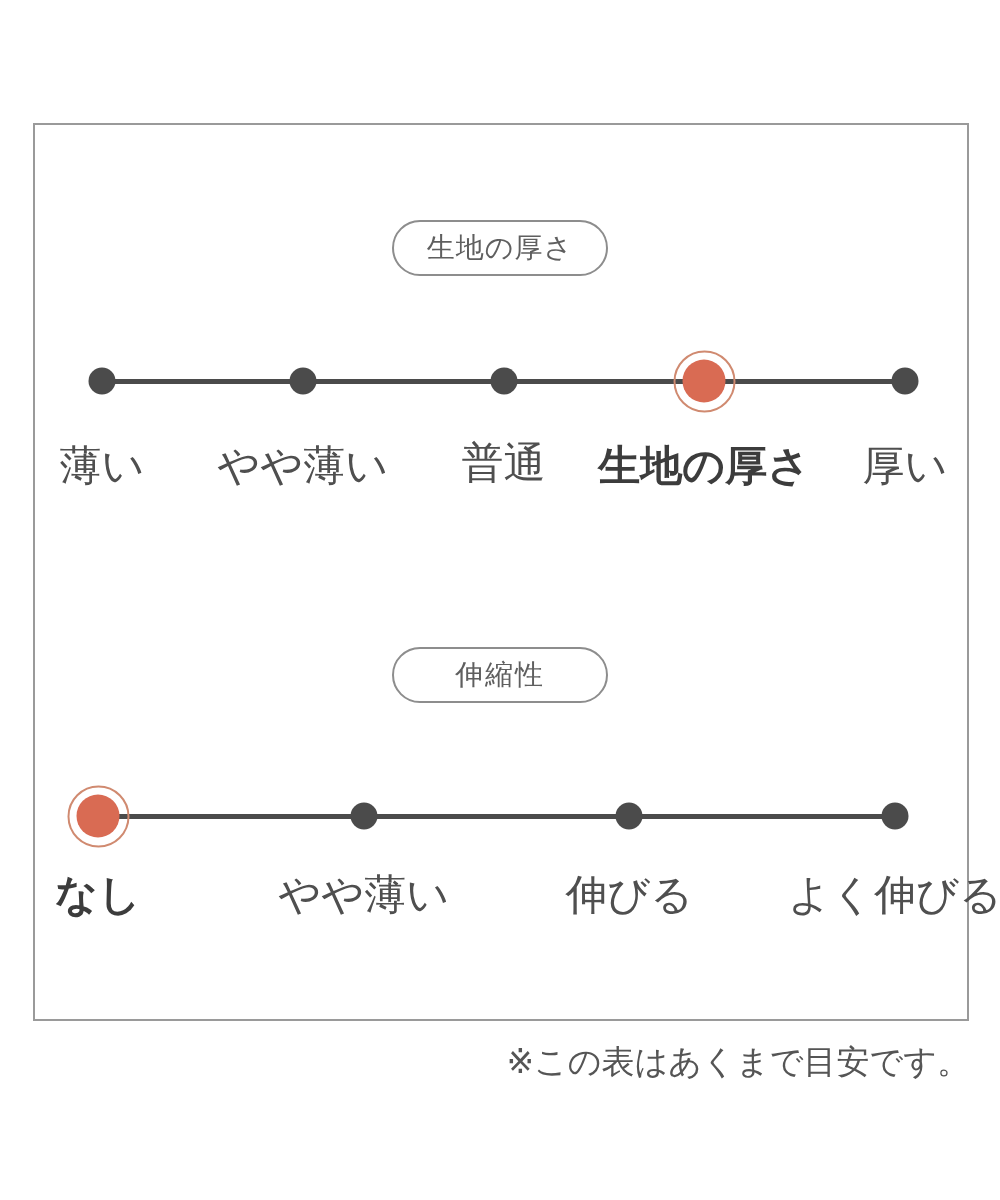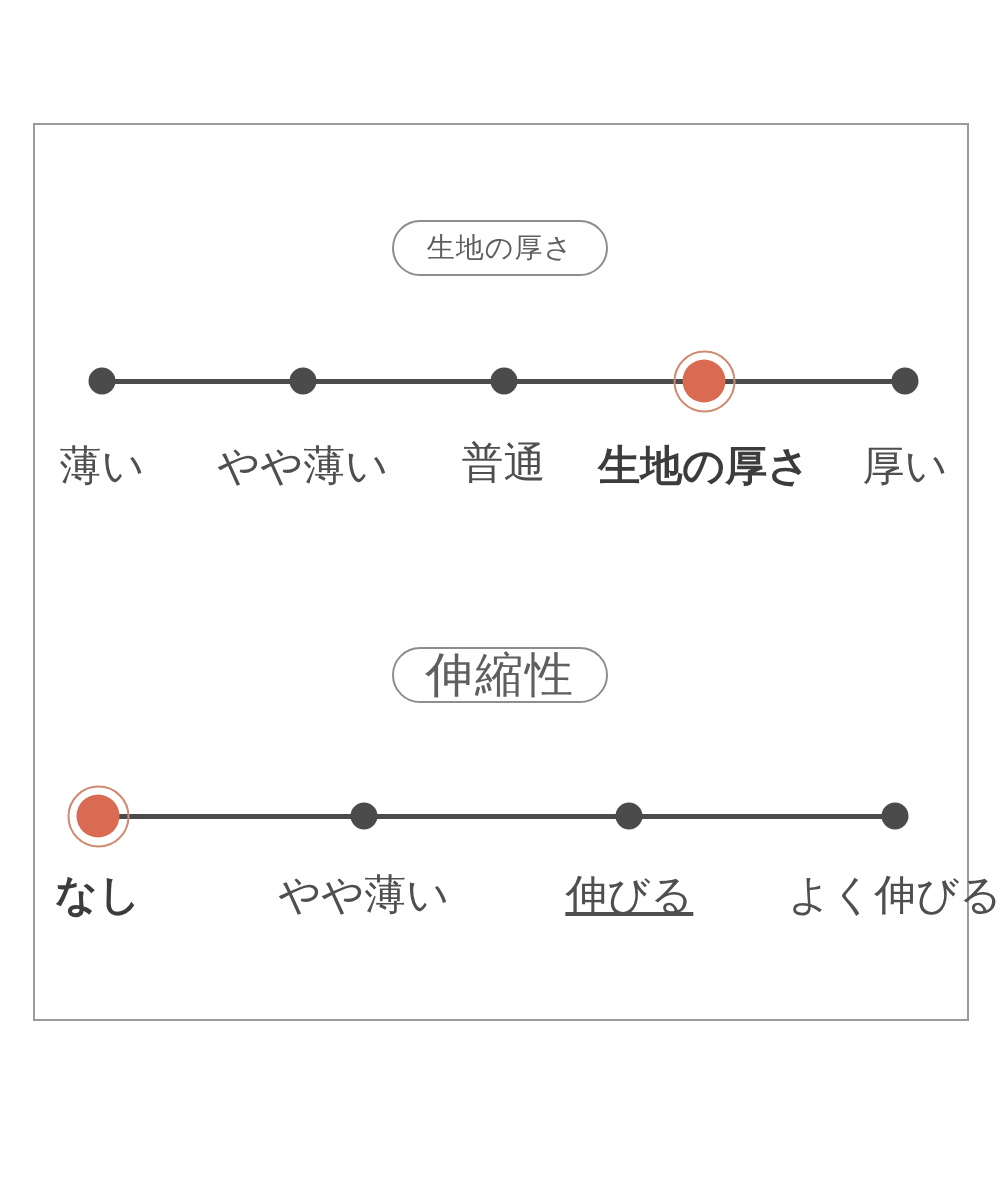--- a/index.html
+++ b/index.html
@@ -27,21 +27,21 @@
   .pill{
     position:absolute;left:500px;transform:translateX(-50%);
     width:216px;height:56px;box-sizing:border-box;
     border:2.5px solid var(--pill-border);
     border-radius:32px;
     display:flex;align-items:center;justify-content:center;
     color:#5f5f5f;
     white-space:nowrap;
   }
   .pill-1{top:220px;font-size:28px;letter-spacing:1px;}
-  .pill-2{top:647px;font-size:48px;letter-spacing:2px;}
+  .pill-2{top:647px;font-size:28px;letter-spacing:2px;}
   .scale{position:absolute;height:0;}
   .scale-1{left:102px;top:381px;width:803px;}
   .scale-2{left:98px;top:816px;width:797px;}
   .track{
     position:absolute;left:-2px;right:-2px;top:-2.5px;height:5px;
     background:var(--line);border-radius:3px;
   }
   .dot{
     position:absolute;top:0;
     width:27px;height:27px;border-radius:50%;
@@ -110,17 +110,18 @@
   <div class="scale scale-2">
     <div class="track"></div>
   <span class="dot selected" style="left: 0%;"></span>
       <span class="dot" style="left: 33.3333%;"></span>
       <span class="dot" style="left: 66.6667%;"></span>
       <span class="dot" style="left: 100%;"></span>
     </div>
   <div class="labels labels-2">
       <span class="label selected" style="left: 0%;">なし</span>
       <span class="label" style="left: 33.3333%;">やや薄い</span>
-      <span class="label" style="left: 66.6667%; text-decoration: underline;">伸びる</span>
+      <span class="label" style="left: 66.6667%;">伸びる</span>
       <span class="label" style="left: 100%;">よく伸びる</span>
     </div>
 
+  <div class="note">※この表はあくまで目安です。</div>
 </div>
 
 </body></html>

